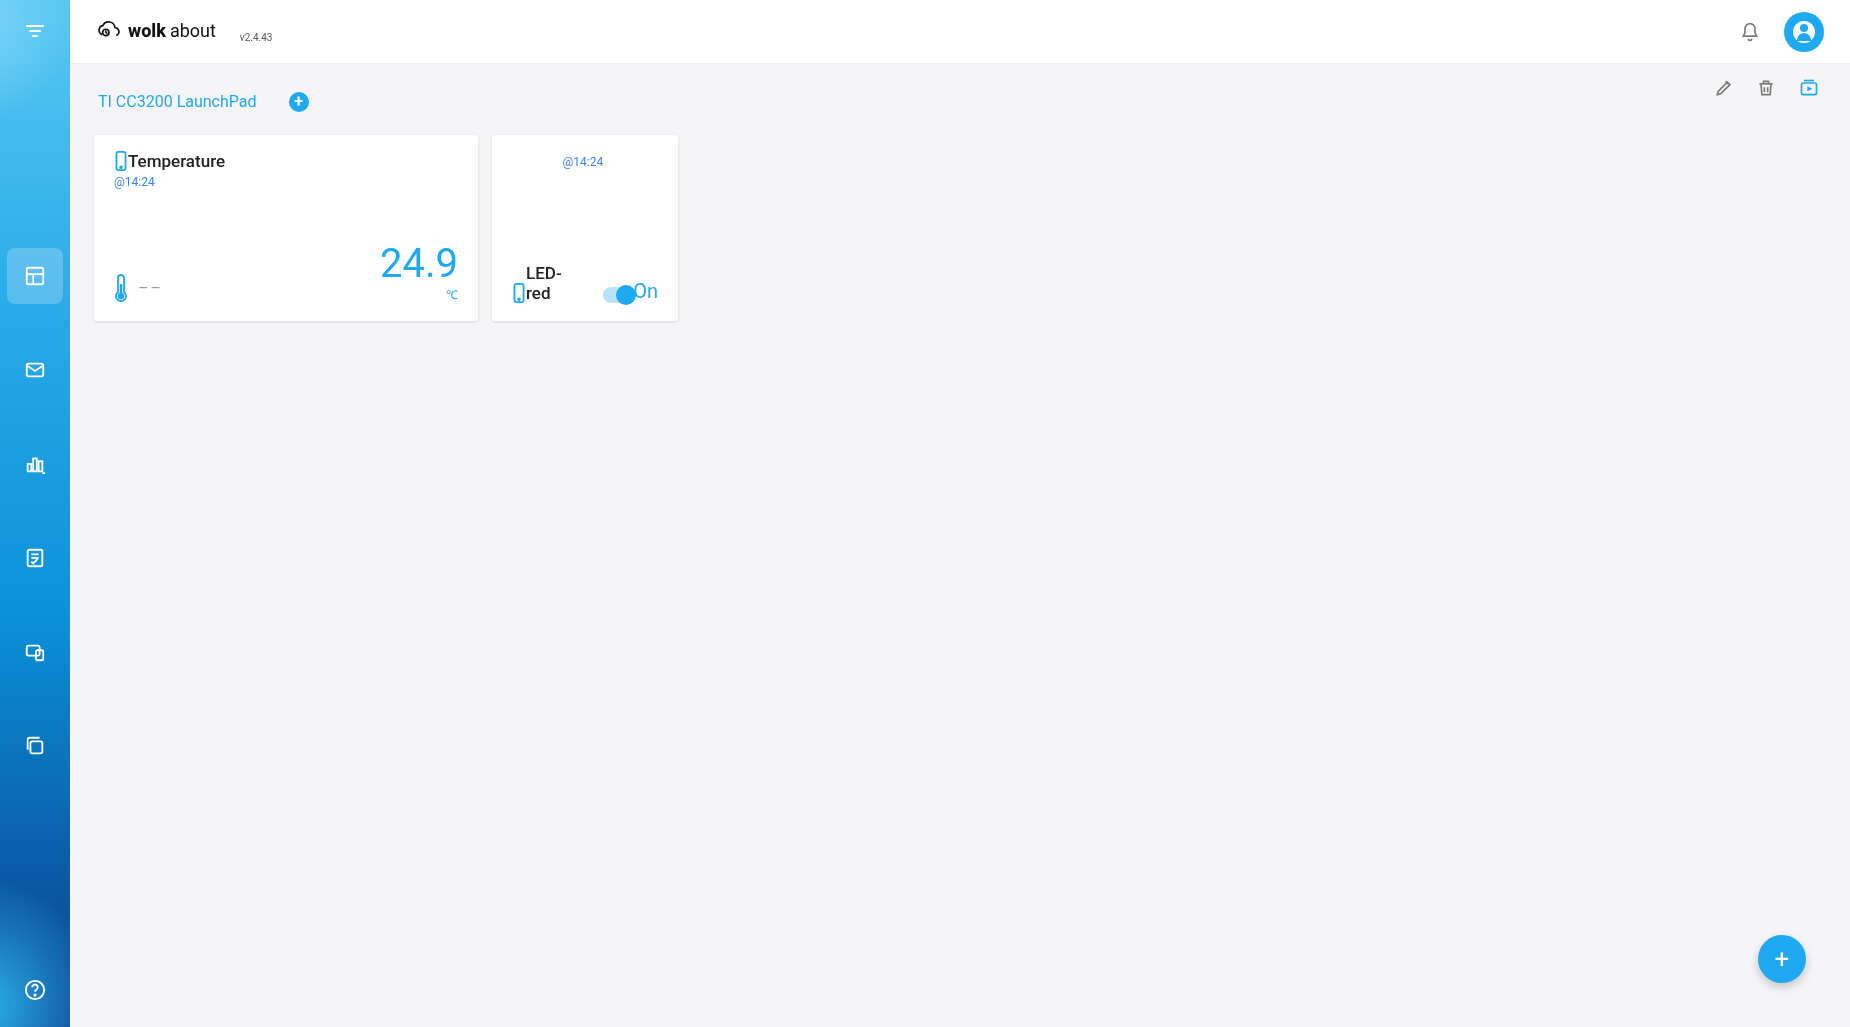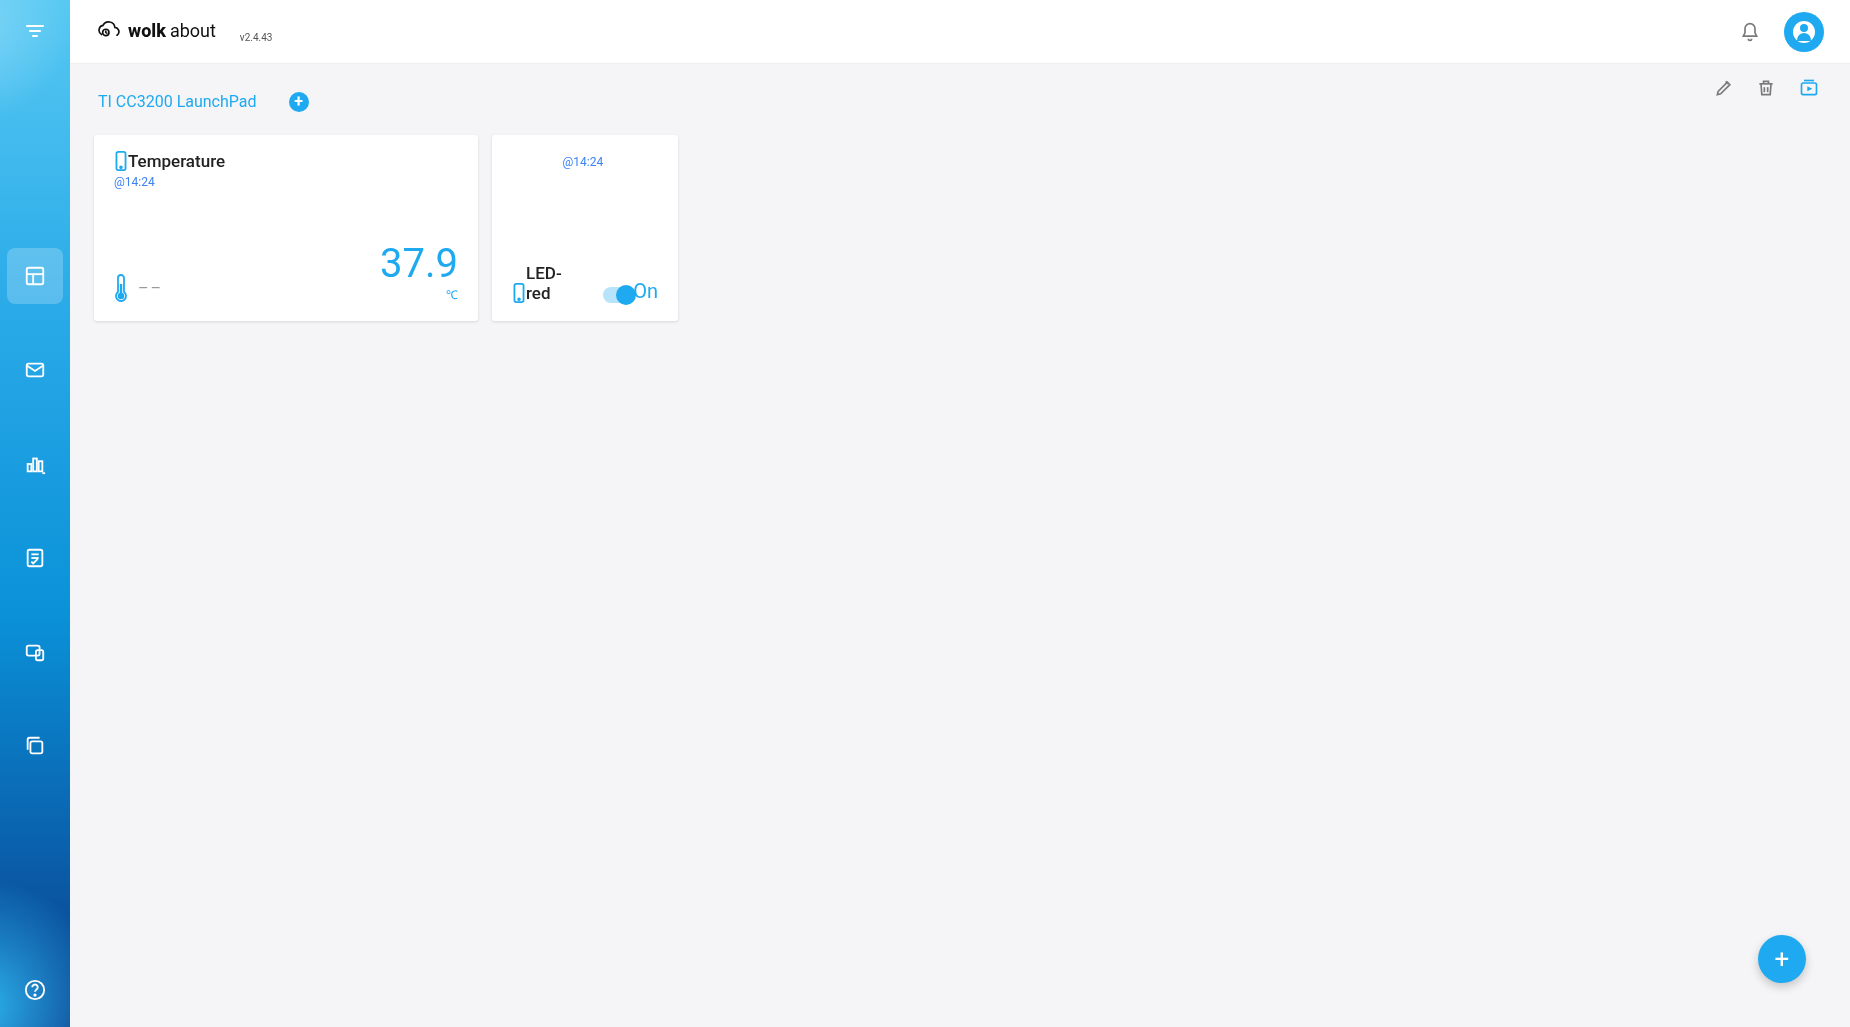--- a/index.html
+++ b/index.html
@@ -218,21 +218,21 @@
         <div class="card-body">
           <span class="therm">
             <svg width="14" height="30" viewBox="0 0 14 30" fill="none" stroke="currentColor" stroke-width="1.8">
                 <path d="M7 2a3 3 0 0 0-3 3v14a5 5 0 1 0 6 0V5a3 3 0 0 0-3-3z"></path>
                 <circle cx="7" cy="23" r="2.4" fill="currentColor"></circle>
                 <line x1="7" y1="11" x2="7" y2="21" stroke-width="2.5"></line>
               </svg>
             <span class="therm-dash">––</span>
           </span>
           <span style="text-align:right">
-            <span class="temp-value">37.9</span>
+            <span class="temp-value">24.9</span>
             <span class="temp-unit">℃</span>
           </span>
         </div>
       </div>
 
       <div class="card led">
         <div class="card-header">
           <span class="device-icon">
             <svg width="14" height="20" viewBox="0 0 14 22" fill="none" stroke="currentColor" stroke-width="2">
                 <rect x="2" y="1" width="10" height="20" rx="2"></rect>

